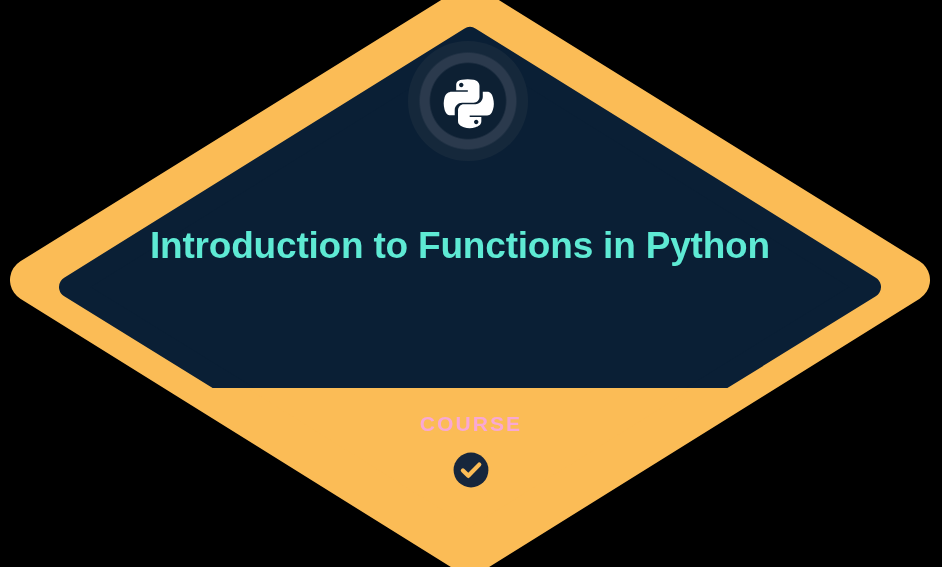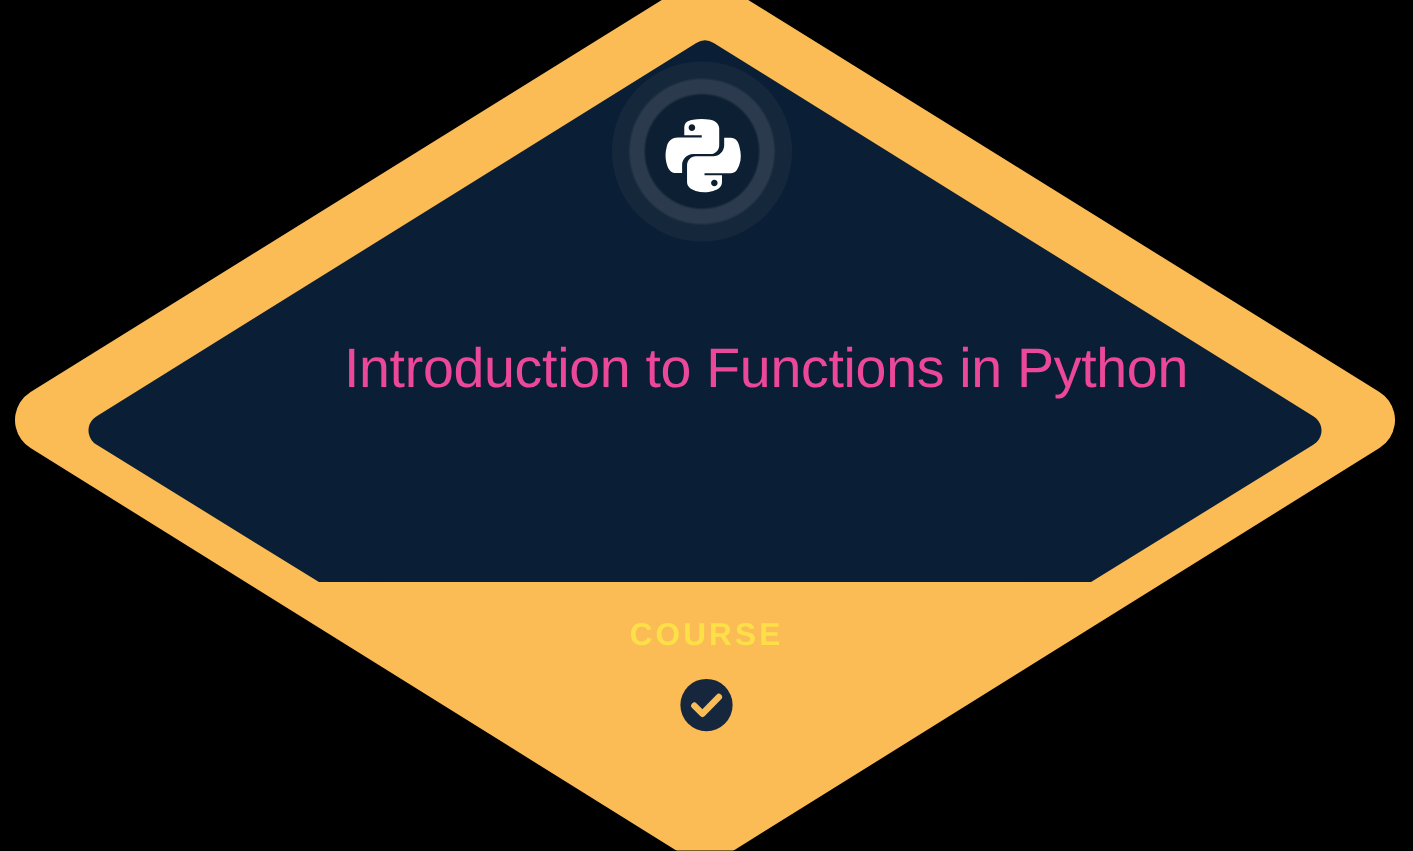--- a/index.html
+++ b/index.html
@@ -53,37 +53,37 @@
     align-items: center;
     justify-content: center;
   }
   #python-glyph { display:block; width: 56px; height: 56px; }
   
   #badge-title {
     position: absolute;
     left: 150px;
     top: 222px;
     width: 642px;
-    text-align: right;
-    color: #ec4899;
+    text-align: left;
+    color: #5eead4;
     font-size: 37px;
-    font-weight: normal;
+    font-weight: bold;
     line-height: 47px;
     letter-spacing: -0.2px;
   }
   
   #badge-footer {
     position: absolute;
     left: 171px;
     top: 406px;
     width: 600px;
     text-align: center;
   }
   .footer-line {
-    color: #fde047;
+    color: #f9a8d4;
     font-size: 21px;
     font-weight: bold;
     line-height: 36px;
     letter-spacing: 2.1px;
     display: block;
   }
   #completion-check-icon {
     display: block;
     margin: 9px auto 0;
     width: 38px;

